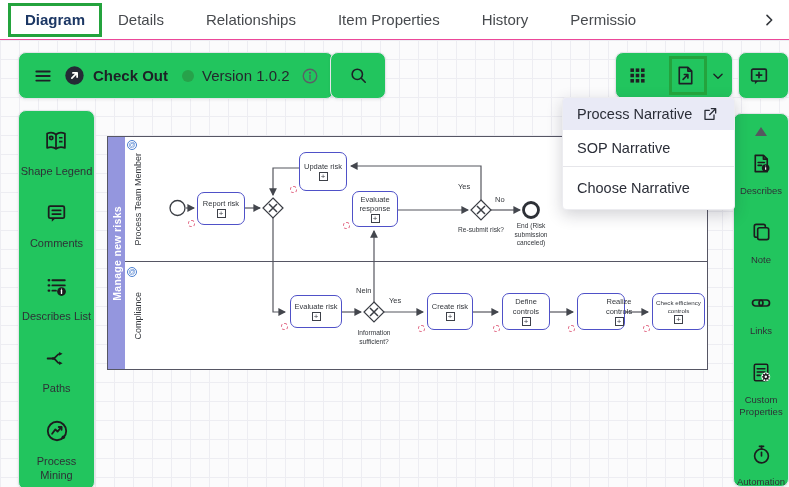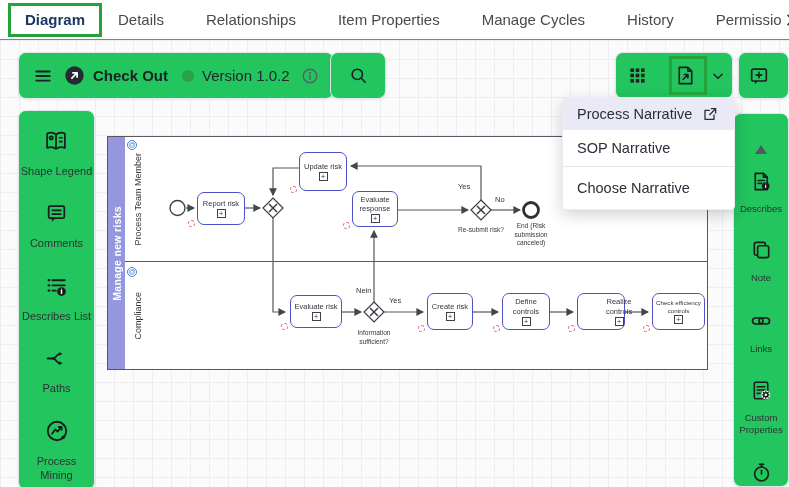--- a/index.html
+++ b/index.html
@@ -57,21 +57,21 @@
   .menu-item.highlighted { background:var(--menu-highlight,#e9eaf6); height:32px; }
   .menu-item.mid { height:36px; }
   .menu-item.last { height:42px; }
   .menu-sep { height:1px; background:#e6e6ea; }
   .menu-item .ext { margin-left:10px; display:flex; }
 
   
   .left-panel { left:18px; top:110px; width:77px; height:380px; z-index:10;
                 display:flex; flex-direction:column; align-items:center; padding-top:17px; }
   .right-panel { left:733px; top:113px; width:56px; height:374px; z-index:9;
-                 display:flex; flex-direction:column; align-items:center; padding-top:26px; }
+                 display:flex; flex-direction:column; align-items:center; padding-top:8px; }
   .panel-item { display:flex; flex-direction:column; align-items:center; gap:6px;
                 cursor:pointer; text-align:center; }
   .left-panel .panel-item { margin-bottom:23px; }
   .right-panel .panel-item { margin-bottom:24px; }
   .panel-label { font-size:11px; color:#2e3136; line-height:1.3; }
   .right-panel .panel-label { font-size:9.5px; }
   .scroll-up { margin-bottom:12px; cursor:pointer; }
 
   
   .pool { position:absolute; left:107px; top:136px; width:601px; height:234px;
@@ -115,21 +115,20 @@
 <body>
 
 <header class="tabbar">
   <div class="tab-active-box">
     <span class="tab active">Diagram</span>
   </div>
   <nav class="tab-row">
     <span class="tab">Details</span>
     <span class="tab">Relationships</span>
     <span class="tab">Item Properties</span>
-    <span class="tab">Manage Cycles</span>
     <span class="tab">History</span>
     <span class="tab">Permissio</span>
   </nav>
   <span class="tab-overflow icon-btn">
     <svg width="16" height="16" viewBox="0 0 24 24" fill="none" stroke="#34373c" stroke-width="2.4" stroke-linecap="round" stroke-linejoin="round">
         <polyline points="9,5 16,12 9,19"></polyline>
       </svg>
   </span>
 </header>
 

